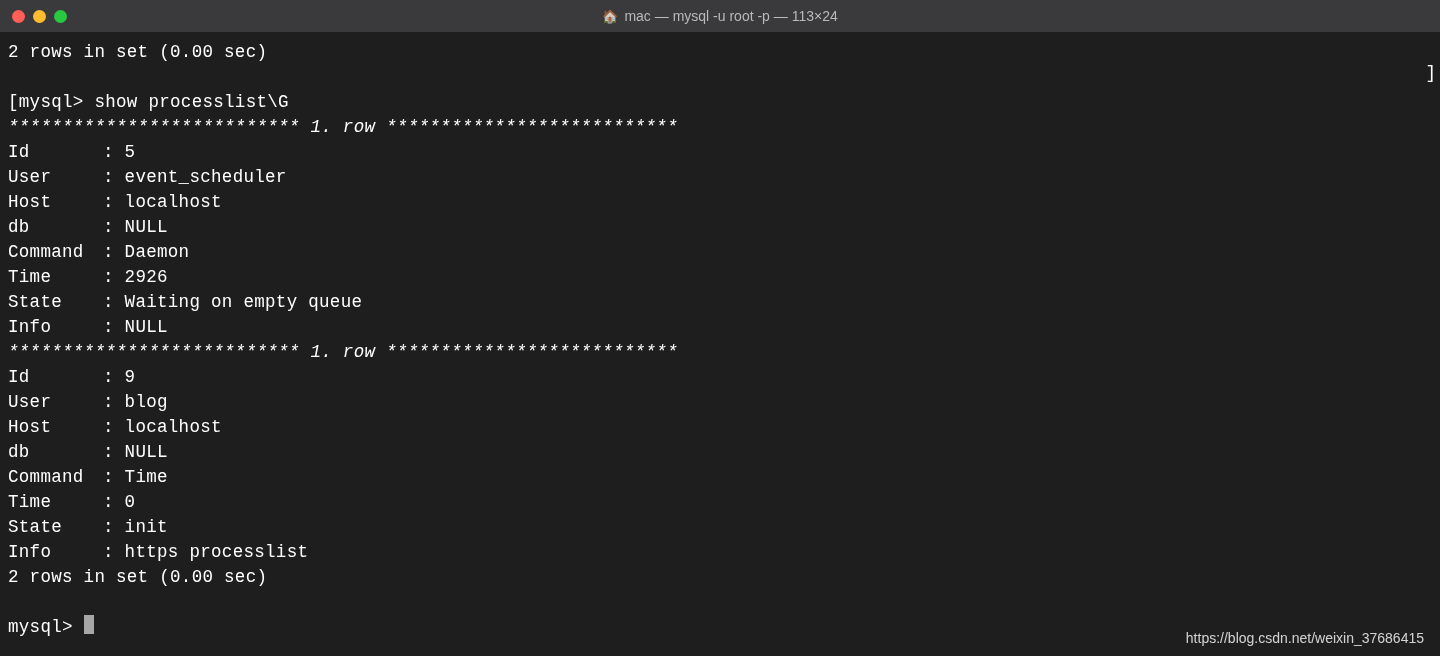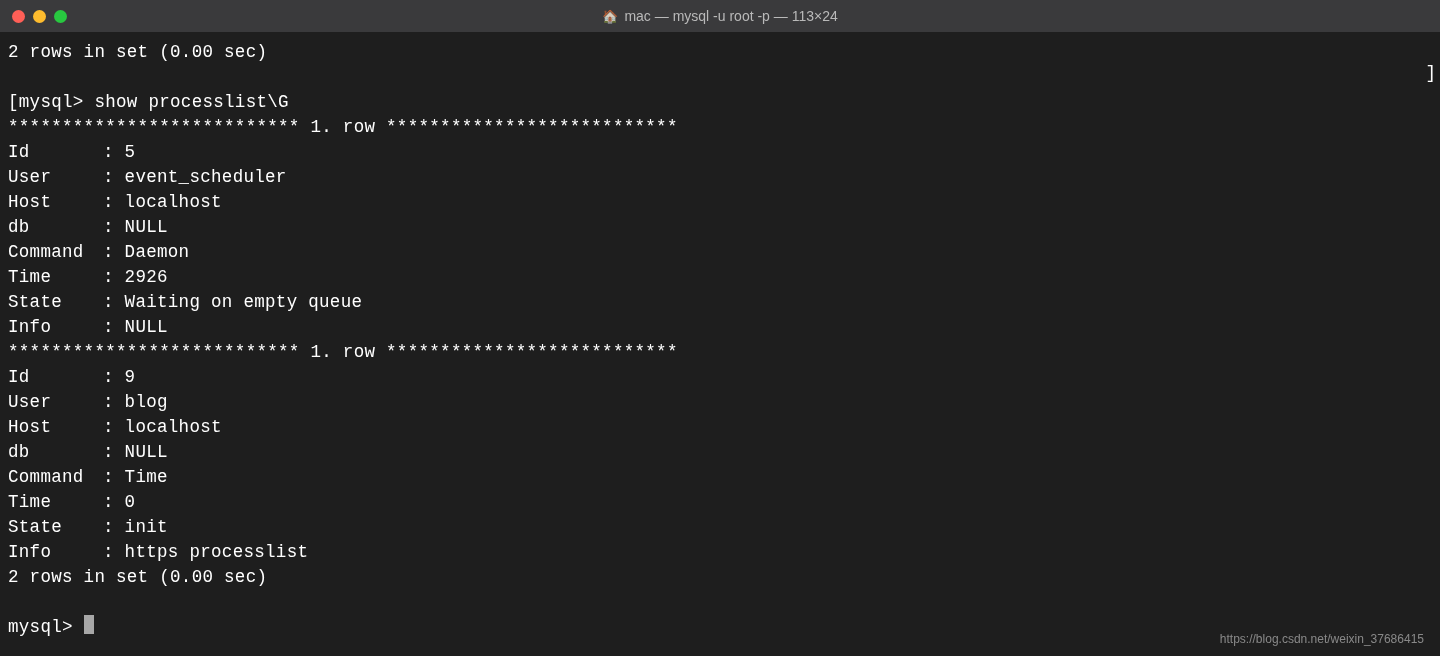--- a/index.html
+++ b/index.html
@@ -57,35 +57,36 @@
     .terminal-body {
       padding: 8px 8px;
       color: #ffffff;
       font-size: 17.5px;
       line-height: 25px;
       white-space: pre;
       letter-spacing: 0.3px;
     }
     .row-sep {
       display: inline;
+      font-style: italic;
     }
     .kv {
       display: inline;
     }
     .kv-label {
       display: inline-block;
       width: 95px;
       text-align: left;
     }
     .watermark {
       position: absolute;
       right: 16px;
       bottom: 10px;
-      color: #a3a3a3;
-      font-size: 12px;
+      color: #ffffff;
+      font-size: 14px;
       font-family: -apple-system, "Helvetica Neue", Arial, sans-serif;
       opacity: 0.8;
     }
     .cursor-block {
       display: inline-block;
       width: 10px;
       height: 19px;
       background: #a7a7a7;
       vertical-align: -2px;
       margin-left: 0px;

